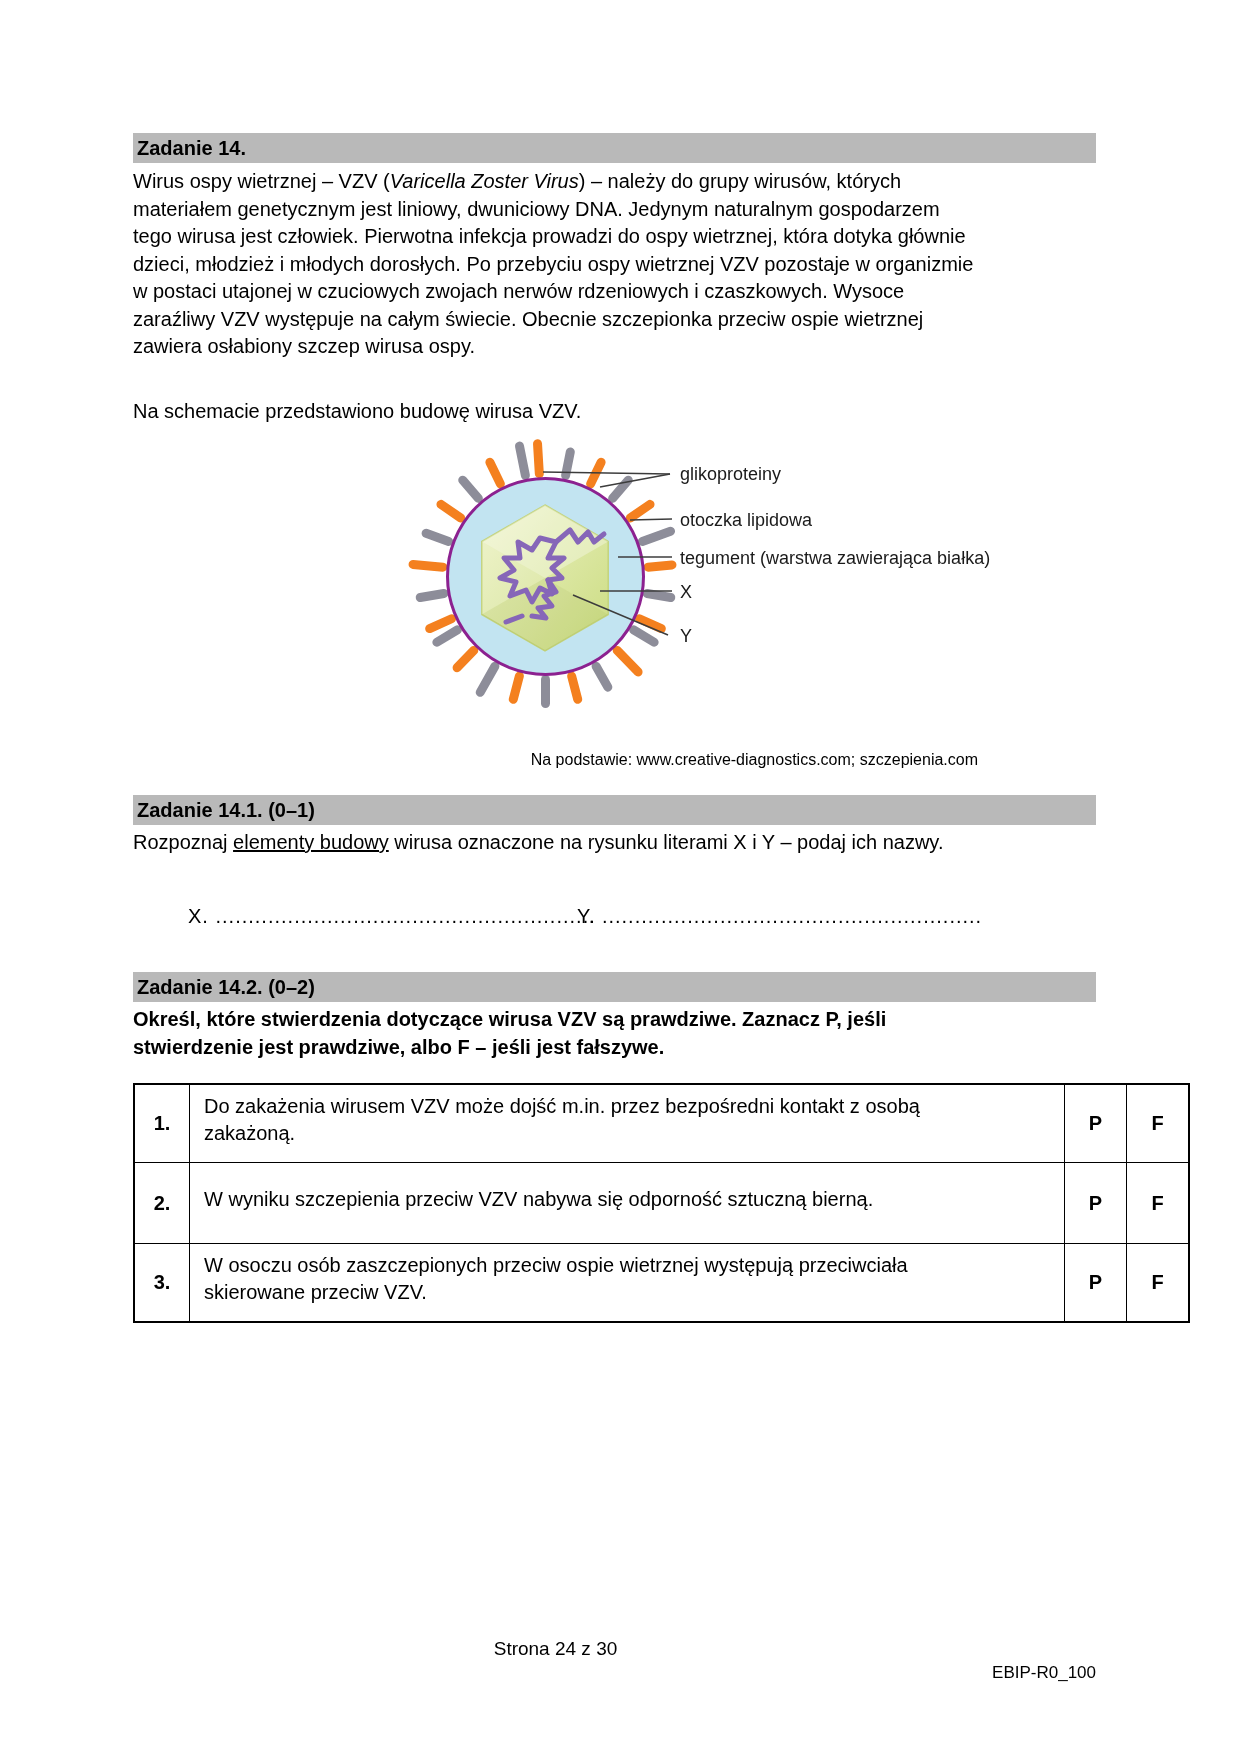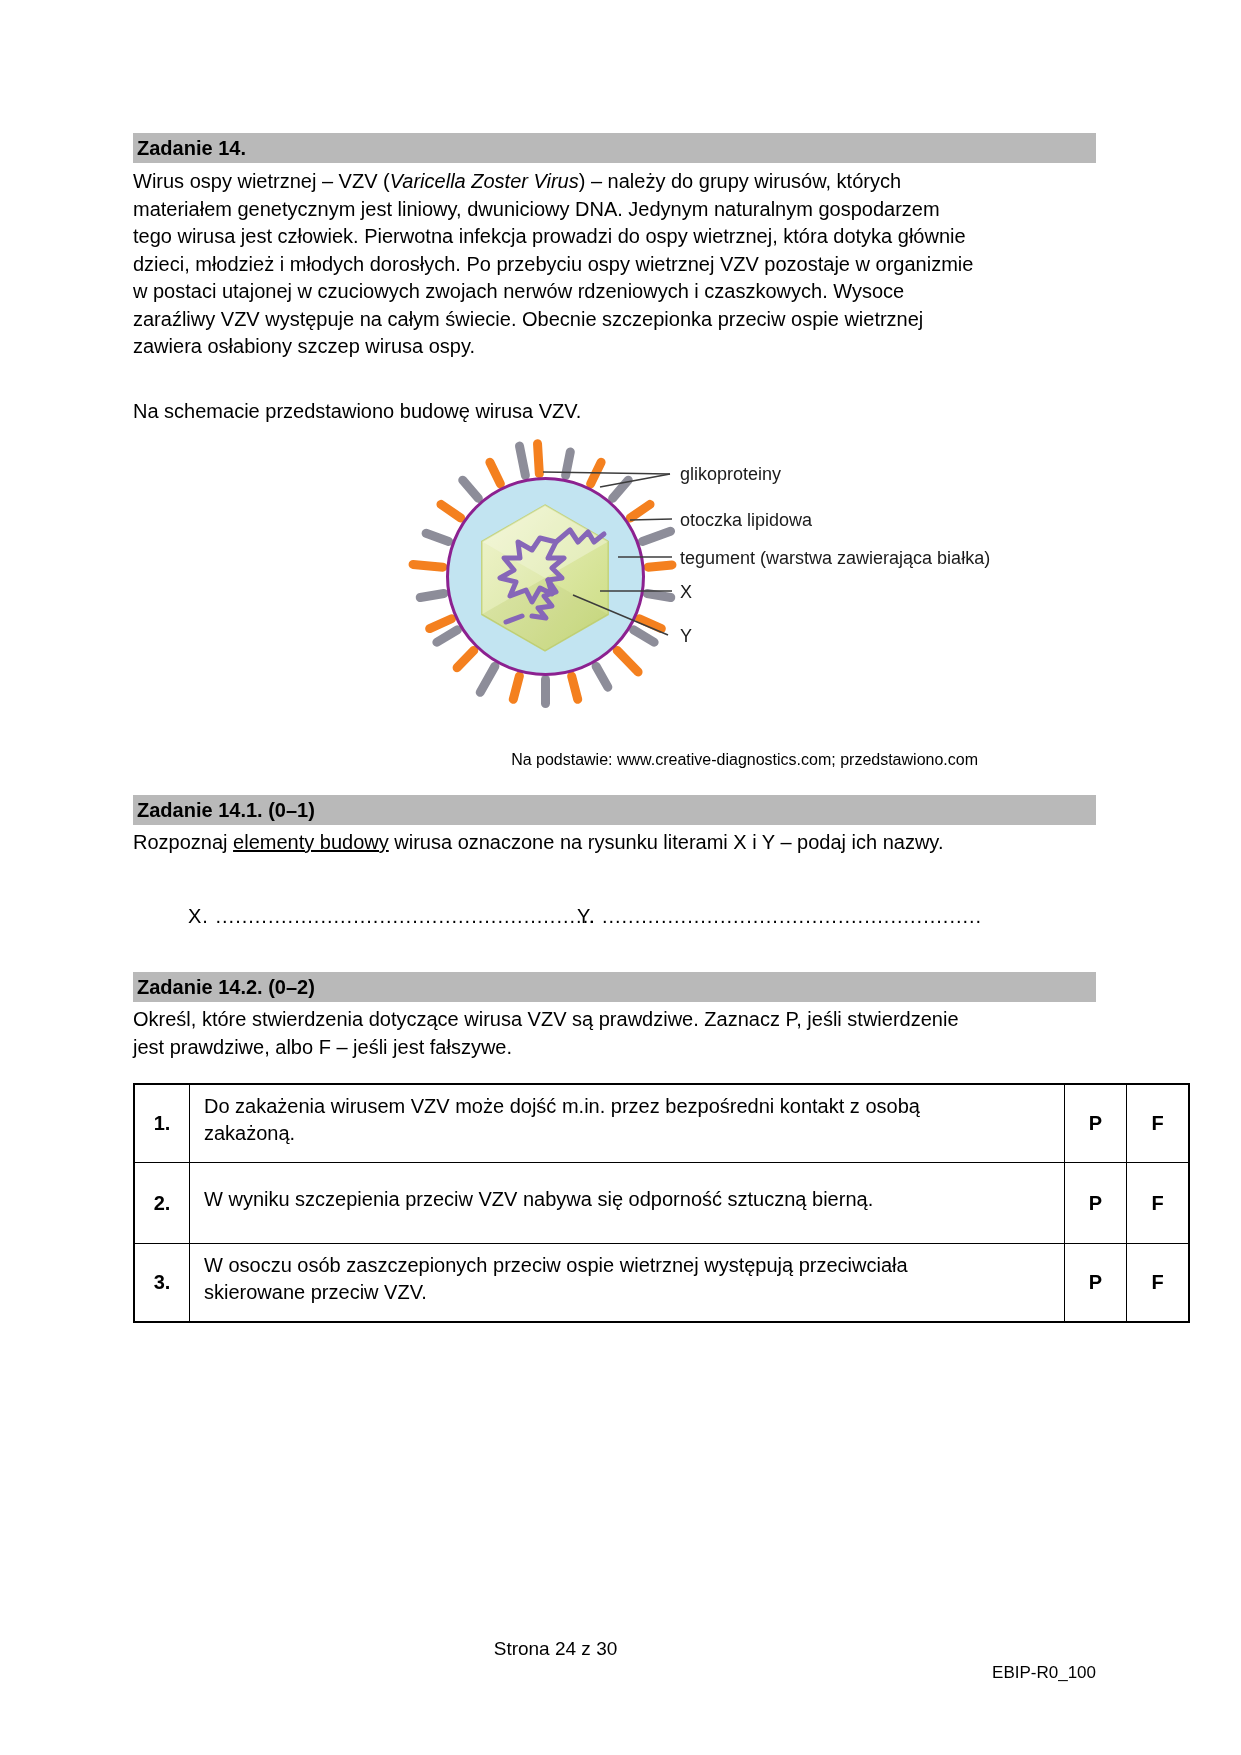--- a/index.html
+++ b/index.html
@@ -27,21 +27,21 @@
   #source-line{position:absolute;left:133px;top:751px;width:845px;text-align:right;font-size:16px;}
   #bar-14{top:133px;}
   #bar-14-1{top:795px;}
   #bar-14-2{top:972px;}
   #instruction-14-1{position:absolute;left:133px;top:829px;width:848px;font-weight:normal;}
   #instruction-14-1 .ul{text-decoration:underline;}
   #answer-line{position:absolute;left:133px;top:905px;width:848px;height:30px;}
   #answer-line .ans{position:absolute;font-size:20px;white-space:nowrap;letter-spacing:1px;}
   #answer-x{left:55px;}
   #answer-y{left:444px;}
-  #instruction-14-2{position:absolute;left:133px;top:1006px;width:860px;font-weight:normal;}
+  #instruction-14-2{position:absolute;left:133px;top:1006px;width:860px;font-weight:bold;}
   #tf-table{
     position:absolute;left:133px;top:1083px;width:963px;
     border-collapse:collapse;table-layout:fixed;
     font-size:20px;
   }
   #tf-table td{border:1.5px solid #000;vertical-align:middle;}
   #tf-table{border:2px solid #000;}
   td.num{width:52px;text-align:center;font-weight:bold;}
   td.stmt{width:790px;padding:0 70px 8px 14px;line-height:27px;}
   td.pf{width:59px;text-align:center;font-weight:bold;}
@@ -122,21 +122,21 @@
     <path class="pointer" d="M213,165 L308,205"></path>
   </g>
 
   <text x="320" y="50">glikoproteiny</text>
   <text x="320" y="96">otoczka lipidowa</text>
   <text x="320" y="134">tegument (warstwa zawierająca białka)</text>
   <text x="320" y="168">X</text>
   <text x="320" y="212">Y</text>
 </svg>
 
-<div id="source-line">Na podstawie: www.creative-diagnostics.com; przedstawiono.com</div>
+<div id="source-line">Na podstawie: www.creative-diagnostics.com; szczepienia.com</div>
 
 <div class="section-bar" id="bar-14-1">
   <span>Zadanie 14.1. (0–1)</span>
 </div>
 
 <div class="bodytext" id="instruction-14-1"><span>Rozpoznaj </span><span class="ul">elementy budowy</span><span> wirusa oznaczone na rysunku literami X i Y – podaj ich nazwy.</span></div>
 
 <div id="answer-line">
   <span class="ans" id="answer-x"><span>X.</span> <span>..........................................................</span></span>
   <span class="ans" id="answer-y"><span>Y.</span> <span>..........................................................</span></span>

